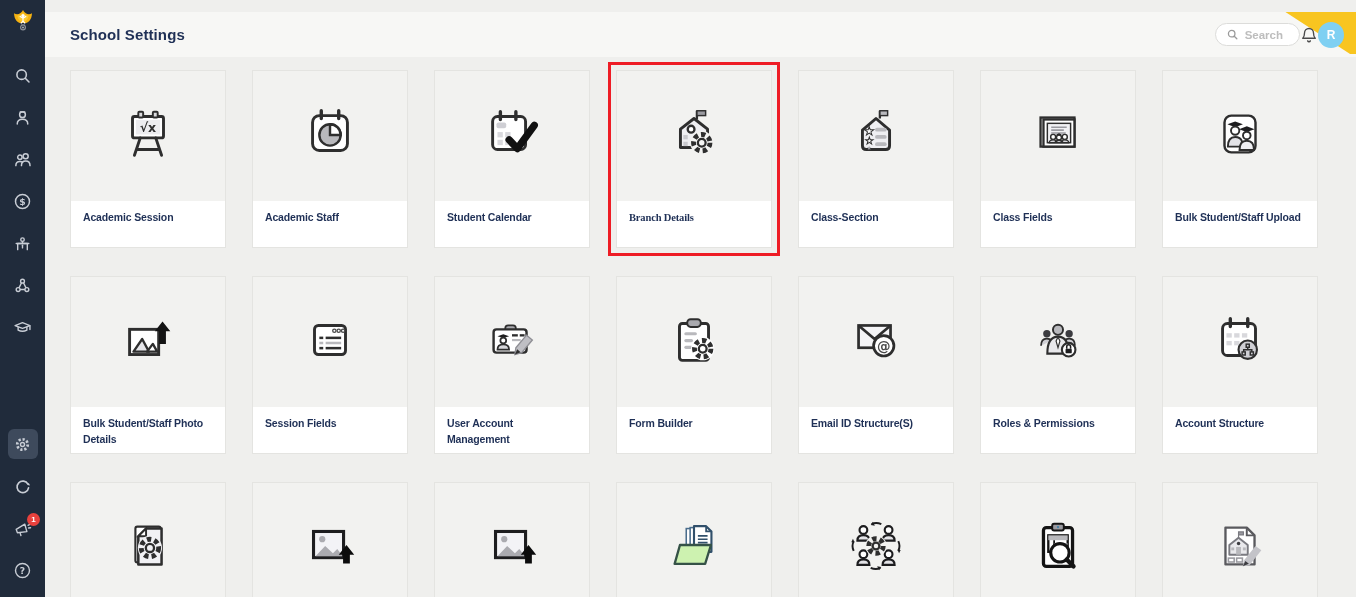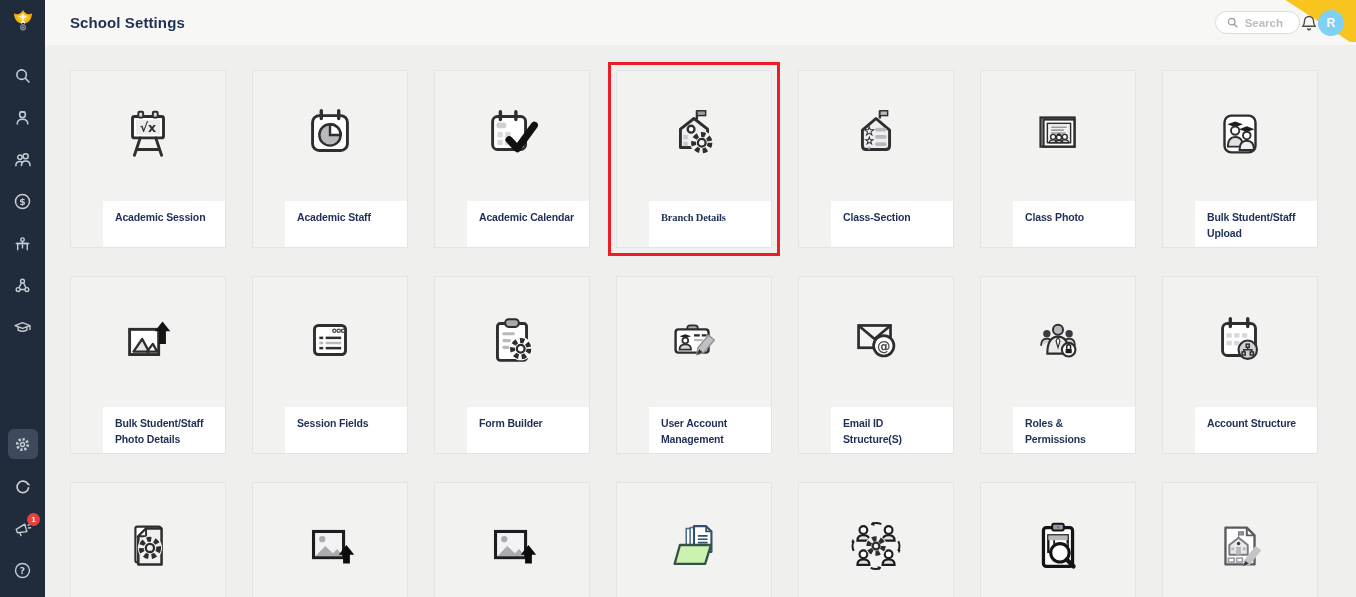--- a/index.html
+++ b/index.html
@@ -26,21 +26,21 @@
   .sb-item .sb-icon { width:30px; height:30px; display:flex; align-items:center; justify-content:center; border-radius:6px; }
   .sb-item.active .sb-icon { background:#3e4a5c; }
   .sb-badge {
     position:absolute; top:6px; right:5px; min-width:13px; height:13px; border-radius:7px;
     background:#e8413d; color:#fff; font-size:8px; font-weight:bold;
     display:flex; align-items:center; justify-content:center; padding:0 3px;
   }
 
   
   .header {
-    position:absolute; left:45px; top:0; right:0; height:45px;
+    position:absolute; left:45px; top:12px; right:0; height:45px;
     background:#f7f7f5; display:flex; align-items:center;
     padding:0 12px 0 25px; z-index:20;
   }
   .page-title { font-size:15px; font-weight:bold; color:#1f3056; letter-spacing:0.1px; }
   .corner-decor { position:absolute; top:0; right:0; width:100px; height:42px; overflow:hidden; pointer-events:none; }
   .decor-light { position:absolute; top:-26px; right:4px; width:96px; height:34px; background:#fbe7a4; transform:rotate(33deg); }
   .decor-gold  { position:absolute; top:-30px; right:-26px; width:110px; height:52px; background:#f8c520; transform:rotate(33deg); }
   .header-right { margin-left:auto; display:flex; align-items:center; gap:0; position:relative; z-index:2; }
   .search-pill {
     display:flex; align-items:center; gap:6px; background:#fff;
@@ -59,21 +59,21 @@
     position:absolute; left:45px; top:45px; right:0; bottom:0;
     overflow:hidden; padding:25px 0 0 25px;
   }
   .grid { display:grid; grid-template-columns:repeat(7,156px); gap:28px 26px; }
   .card {
     width:156px; height:178px; background:#f2f2f0; border:1px solid #e4e4e1;
     display:flex; flex-direction:column; cursor:pointer;
   }
   .card.highlighted { outline:3px solid #ee1c25; outline-offset:5px;font-family:Liberation Serif, serif; }
   .card-icon-area { height:130px; display:flex; align-items:center; justify-content:center; }
-  .card-label-area { flex:1; background:#fff; padding:9px 11px 0 12px;margin-left:32px; }
+  .card-label-area { flex:1; background:#fff; padding:9px 11px 0 12px; }
   .card-label {
     font-size:10.5px; font-weight:bold; color:#1f3056;
     letter-spacing:-0.15px; line-height:1.5; display:block;
   }
   svg text { font-family:"DejaVu Sans","Liberation Sans",sans-serif; }
 </style>
 </head>
 <body>
 
 <div class="sidebar">
@@ -257,21 +257,21 @@
               <path d="M20 9 V17 M36 9 V17" stroke="#2e2e2e" stroke-width="3.5" stroke-linecap="round"></path>
               <rect x="16" y="20" width="10" height="6" rx="2" fill="#cfcfd4"></rect>
               <rect x="17" y="30" width="5.5" height="5.5" fill="#d8d8dc"></rect>
               <rect x="25" y="30" width="5.5" height="5.5" fill="#d8d8dc"></rect>
               <rect x="17" y="38" width="5.5" height="5.5" fill="#d8d8dc"></rect>
               <rect x="25" y="38" width="5.5" height="5.5" fill="#d8d8dc"></rect>
               <path d="M29 38 L37.5 47 L55 23" stroke="#111" stroke-width="7.5" fill="none" stroke-linecap="round" stroke-linejoin="round"></path>
             </svg></span>
         </div>
         <div class="card-label-area">
-          <span class="card-label">Academic Calendar</span>
+          <span class="card-label">Student Calendar</span>
         </div>
       </div>
       <div class="card highlighted">
         <div class="card-icon-area">
           <span><svg width="62" height="62" viewBox="0 0 64 64" fill="none">
               <path d="M35 17 V8" stroke="#2e2e2e" stroke-width="2.4"></path>
               <rect x="35" y="8" width="9" height="5" fill="#9a9aa0" stroke="#2e2e2e" stroke-width="1.5"></rect>
               <path d="M18 46 V27 L32 16 L46 27 V46 Z" fill="#efeff2" stroke="#2e2e2e" stroke-width="3" stroke-linejoin="round"></path>
               <circle cx="29" cy="27" r="3.5" fill="#fff" stroke="#2e2e2e" stroke-width="2.4"></circle>
               <rect x="21" y="33" width="4.5" height="4.5" fill="#c9c9ce"></rect>
@@ -311,21 +311,21 @@
               <rect x="21" y="21" width="24" height="20" fill="#f1f1f4" stroke="#2e2e2e" stroke-width="1.5"></rect>
               <path d="M25 25 H41 M25 28 H38 M25 31 H40" stroke="#9a9aa0" stroke-width="1.7"></path>
               <path d="M30 32.5 L33 31.3 L36 32.5 L33 33.7 Z" fill="#1d1d1f"></path>
               <circle cx="27" cy="35" r="2.6" fill="#fff" stroke="#2e2e2e" stroke-width="1.5"></circle>
               <circle cx="33" cy="35.6" r="2.6" fill="#fff" stroke="#2e2e2e" stroke-width="1.5"></circle>
               <circle cx="39" cy="35" r="2.6" fill="#fff" stroke="#2e2e2e" stroke-width="1.5"></circle>
               <path d="M23 41 Q23 38 27 38 Q31 38 31 41 Z M29 41 Q29 38.6 33 38.6 Q37 38.6 37 41 Z M35 41 Q35 38 39 38 Q43 38 43 41 Z" fill="#d7d7db" stroke="#2e2e2e" stroke-width="1.4"></path>
             </svg></span>
         </div>
         <div class="card-label-area">
-          <span class="card-label">Class Photo</span>
+          <span class="card-label">Class Fields</span>
         </div>
       </div>
       <div class="card">
         <div class="card-icon-area">
           <span><svg width="62" height="62" viewBox="0 0 64 64" fill="none">
               <rect x="16" y="13" width="32" height="38" rx="7" fill="#fff" stroke="#2e2e2e" stroke-width="2.5"></rect>
               <path d="M19 22 L27 19 L35 22 L27 25 Z" fill="#1d1d1f"></path>
               <circle cx="27" cy="28.5" r="4.3" fill="#fff" stroke="#2e2e2e" stroke-width="2"></circle>
               <path d="M19.5 45 Q19.5 35 27 35 Q32.5 35 34 39.5 L34 45 Z" fill="#e3e3e7" stroke="#2e2e2e" stroke-width="2"></path>
               <path d="M31 27 L39 24 L47 27 L39 30 Z" fill="#1d1d1f"></path>
@@ -365,51 +365,51 @@
               <rect x="27.5" y="39.1" width="16" height="2.6" fill="#2e2e2e"></rect>
             </svg></span>
         </div>
         <div class="card-label-area">
           <span class="card-label">Session Fields</span>
         </div>
       </div>
       <div class="card">
         <div class="card-icon-area">
           <span><svg width="62" height="62" viewBox="0 0 64 64" fill="none">
-              <rect x="17" y="15" width="30" height="38" rx="3" fill="#fff" stroke="#2e2e2e" stroke-width="3"></rect>
-              <rect x="25" y="10.5" width="14" height="8" rx="3.5" fill="#a9a9ae" stroke="#2e2e2e" stroke-width="2"></rect>
-              <rect x="22" y="24" width="13" height="3.2" rx="1.6" fill="#b9b9bd"></rect>
-              <rect x="22" y="31" width="9" height="3.2" rx="1.6" fill="#b9b9bd"></rect>
-              <rect x="22" y="38" width="11" height="3.2" rx="1.6" fill="#b9b9bd"></rect>
-              <circle cx="41" cy="41" r="12" fill="#fff"></circle>
-              <circle cx="41" cy="41" r="8.5" fill="#fff" stroke="#2e2e2e" stroke-width="5" stroke-dasharray="4.5 3.3"></circle>
-              <circle cx="41" cy="41" r="3.9949999999999997" fill="#fff" stroke="#2e2e2e" stroke-width="2.4"></circle>
-            </svg></span>
-        </div>
-        <div class="card-label-area">
-          <span class="card-label">Form Builder</span>
-        </div>
-      </div>
-      <div class="card">
-        <div class="card-icon-area">
-          <span><svg width="62" height="62" viewBox="0 0 64 64" fill="none">
               <rect x="25" y="17" width="11" height="6" rx="3" fill="#a9a9ae" stroke="#2e2e2e" stroke-width="1.8"></rect>
               <rect x="13" y="21" width="34" height="24" rx="3" fill="#fff" stroke="#2e2e2e" stroke-width="2.5"></rect>
               <path d="M17 28 L23 26 L29 28 L23 30 Z" fill="#1d1d1f"></path>
               <circle cx="23" cy="32.5" r="3" fill="#fff" stroke="#2e2e2e" stroke-width="1.8"></circle>
               <path d="M17 42 Q17 36.5 23 36.5 Q29 36.5 29 42 Z" fill="#d7d7db" stroke="#2e2e2e" stroke-width="1.8"></path>
               <rect x="32" y="26" width="6" height="2.4" fill="#2e2e2e"></rect>
               <rect x="40" y="26" width="5" height="2.4" fill="#2e2e2e"></rect>
               <rect x="32" y="31" width="9" height="2.2" fill="#b9b9bd"></rect>
               <path d="M36 40 L47 27 L53 32 L42 45 L35 47 Z" fill="#bfbfc4" stroke="#8f8f95" stroke-width="1.4"></path>
               <path d="M35 47 l2.4 -5.4 3.5 3 Z" fill="#2e2e2e"></path>
             </svg></span>
         </div>
         <div class="card-label-area">
           <span class="card-label">User Account Management</span>
+        </div>
+      </div>
+      <div class="card">
+        <div class="card-icon-area">
+          <span><svg width="62" height="62" viewBox="0 0 64 64" fill="none">
+              <rect x="17" y="15" width="30" height="38" rx="3" fill="#fff" stroke="#2e2e2e" stroke-width="3"></rect>
+              <rect x="25" y="10.5" width="14" height="8" rx="3.5" fill="#a9a9ae" stroke="#2e2e2e" stroke-width="2"></rect>
+              <rect x="22" y="24" width="13" height="3.2" rx="1.6" fill="#b9b9bd"></rect>
+              <rect x="22" y="31" width="9" height="3.2" rx="1.6" fill="#b9b9bd"></rect>
+              <rect x="22" y="38" width="11" height="3.2" rx="1.6" fill="#b9b9bd"></rect>
+              <circle cx="41" cy="41" r="12" fill="#fff"></circle>
+              <circle cx="41" cy="41" r="8.5" fill="#fff" stroke="#2e2e2e" stroke-width="5" stroke-dasharray="4.5 3.3"></circle>
+              <circle cx="41" cy="41" r="3.9949999999999997" fill="#fff" stroke="#2e2e2e" stroke-width="2.4"></circle>
+            </svg></span>
+        </div>
+        <div class="card-label-area">
+          <span class="card-label">Form Builder</span>
         </div>
       </div>
       <div class="card">
         <div class="card-icon-area">
           <span><svg width="62" height="62" viewBox="0 0 64 64" fill="none">
               <rect x="14" y="17" width="33" height="23" fill="#f4f4f6" stroke="#2e2e2e" stroke-width="2.8"></rect>
               <path d="M14 17 L30.5 31 L47 17" fill="none" stroke="#2e2e2e" stroke-width="2.8" stroke-linejoin="round"></path>
               <circle cx="40" cy="38" r="10.5" fill="#fff" stroke="#2e2e2e" stroke-width="2.8"></circle>
               <text x="40" y="43" text-anchor="middle" font-size="14" font-weight="bold" fill="#4a4a4a">@</text>
             </svg></span>

